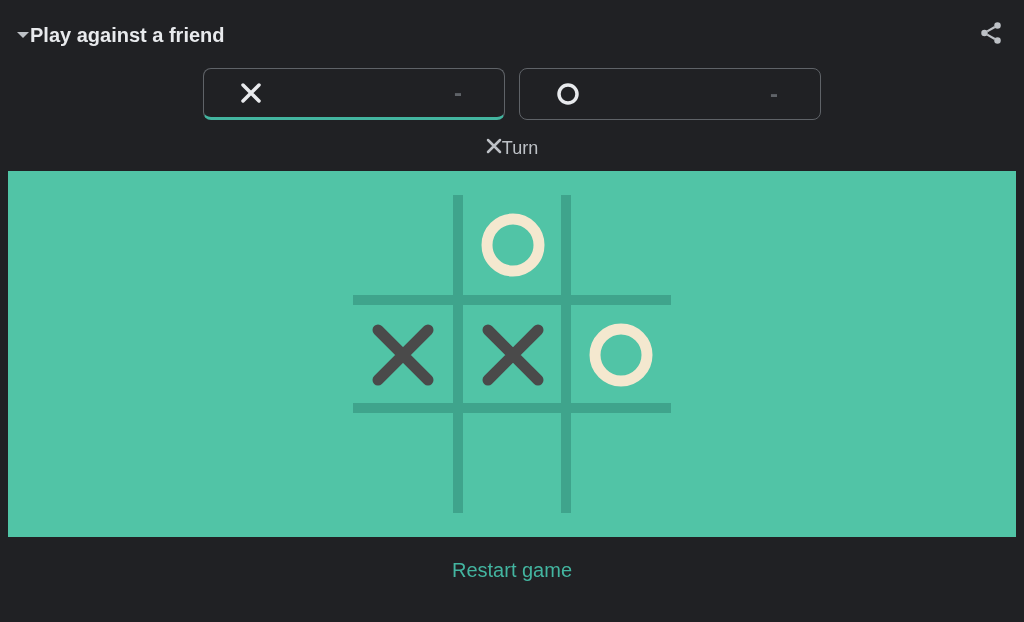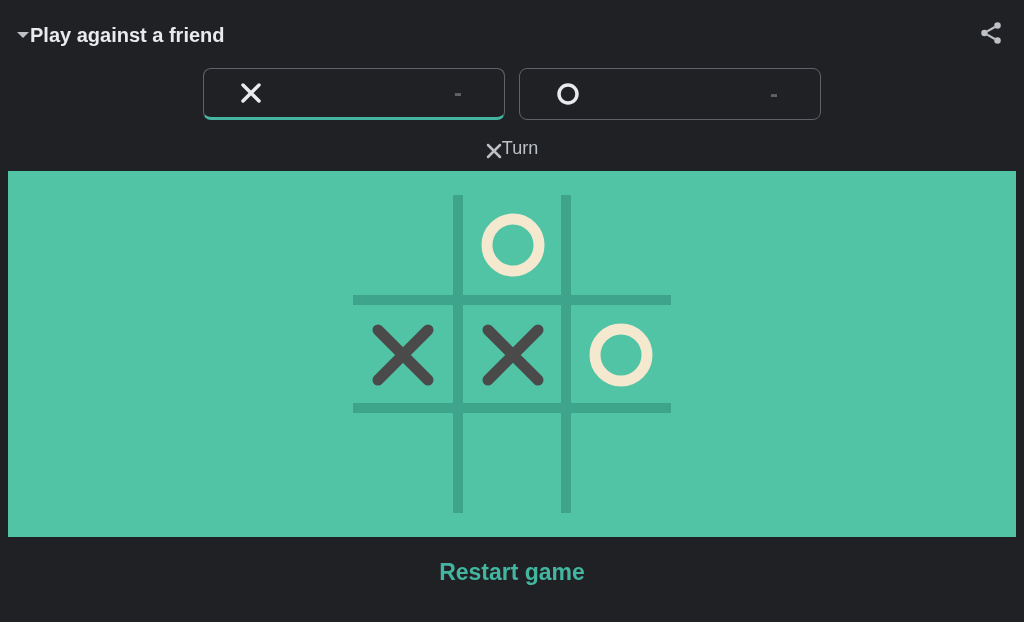--- a/index.html
+++ b/index.html
@@ -63,21 +63,21 @@
       align-items: center;
     }
     .score-value {
       color: #5f6368;
       font-size: 24px;
       font-weight: bold;
     }
     .turn-row {
       display: flex;
       justify-content: center;
-      align-items: flex-end;
+      align-items: flex-start;
       gap: 0;
       margin-bottom: 12px;
     }
     .turn-icon {
       display: inline-flex;
     }
     .turn-label {
       color: #bdc1c6;
       font-size: 18px;
     }
@@ -122,22 +122,22 @@
     .cell.c6 { left: 0; top: 218px; }
     .cell.c7 { left: 110px; top: 218px; }
     .cell.c8 { left: 218px; top: 218px; }
     .footer-row {
       display: flex;
       justify-content: center;
       padding: 22px 0;
     }
     .restart-button {
       color: #43b5a0;
-      font-size: 23px;
-      font-weight: bold;
+      font-size: 20px;
+      font-weight: normal;
       cursor: pointer;
       background: none;
       border: none;
     }
   </style>
 </head>
 <body>
 
 <div class="container">
 

